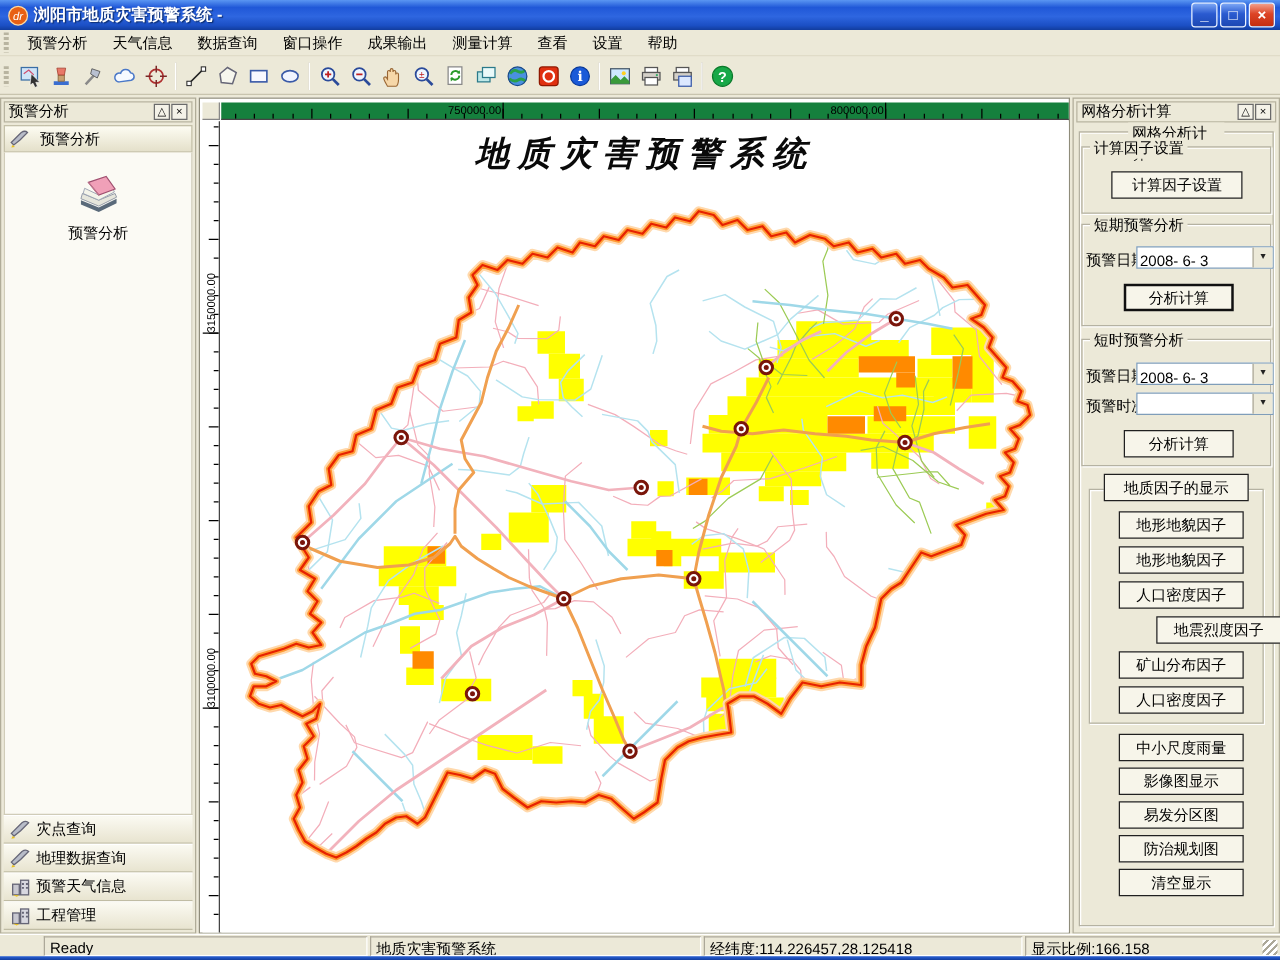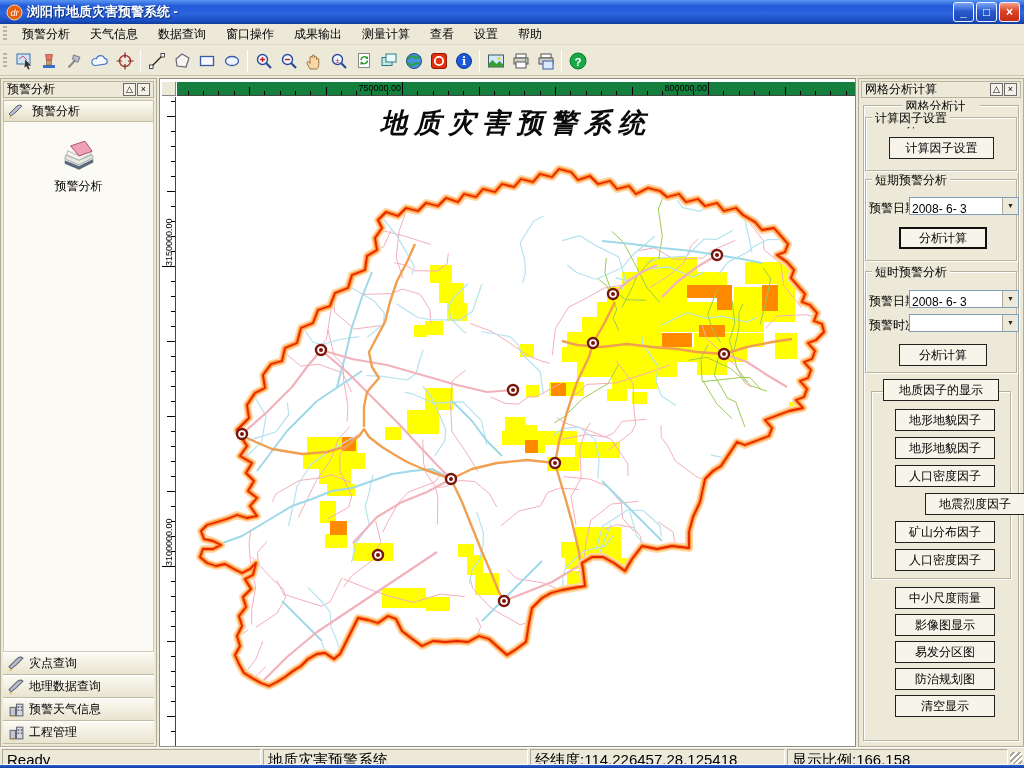--- a/index.html
+++ b/index.html
@@ -89,21 +89,21 @@
   .rp-label { position:absolute; font-size:12px; }
   .combo { position:absolute; height:18px; background:#fff; border:1px solid #7f9db9; display:flex; }
   .combo .cval { flex:1; padding:4px 2px; font-size:12px; overflow:hidden; white-space:nowrap; }
   .combo .cbtn { width:16px; background:#ece9d8; border-left:1px solid #aca899; text-align:center;
     font-size:7px; line-height:16px; color:#222; }
 
   
   #statusbar { position:absolute; left:0; top:747px; width:1024px; height:18px; background:#ece9d8;
     border-top:1px solid #fff; }
   .sb-pane { position:absolute; top:1px; height:16px; border:1px solid; border-color:#aca899 #fff #fff #aca899;
-    padding:1px 4px; font-size:15px; white-space:nowrap; overflow:hidden; }
+    padding:1px 4px; font-size:12px; white-space:nowrap; overflow:hidden;margin-left:33px; }
   #sb-grip { position:absolute; right:2px; top:4px; width:12px; height:12px;
     background:repeating-linear-gradient(135deg,#fff 0 2px,#aca899 2px 4px); }
   #frame-bottom { position:absolute; left:0; top:765px; width:1024px; height:3px;
     background:linear-gradient(180deg,#2a62d8,#123d9e); }
 </style>
 </head>
 <body>
 
 <div id="screen">
 

